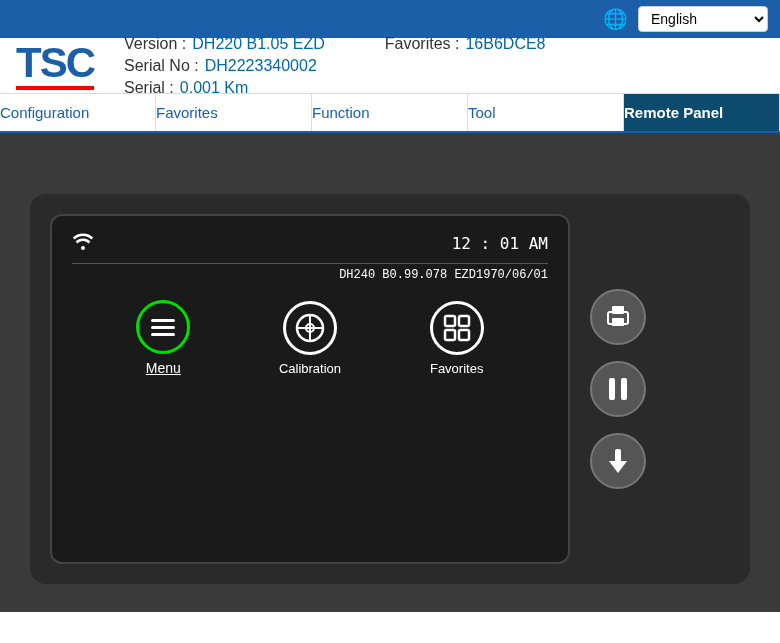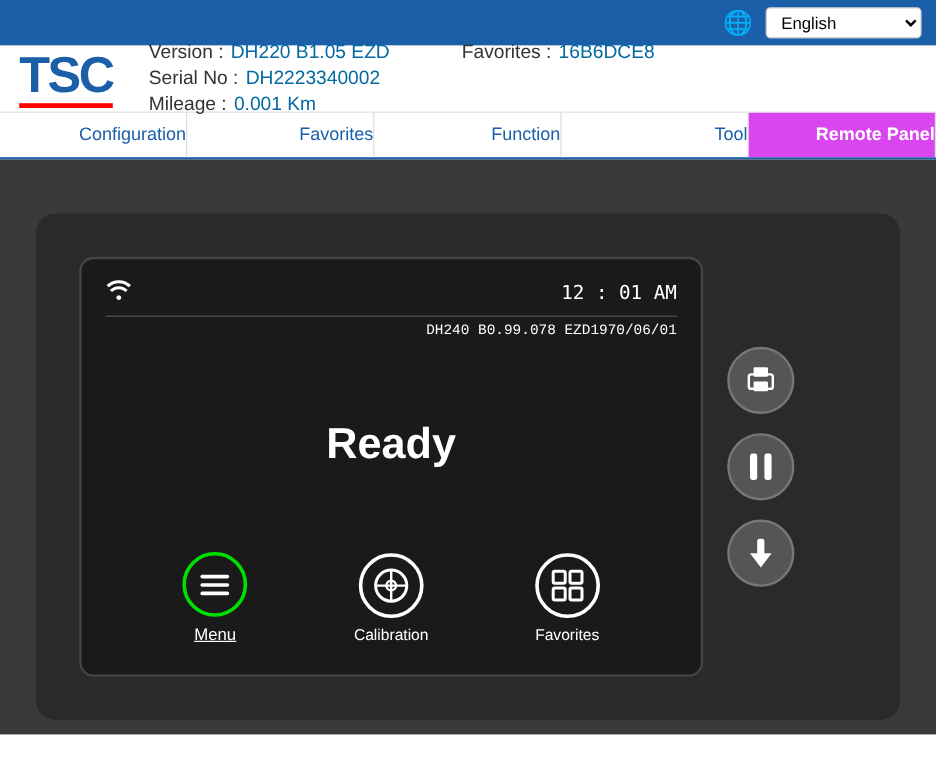--- a/index.html
+++ b/index.html
@@ -61,48 +61,48 @@
     .info-value { color: #0369a1; font-weight: 500; }
 
     
     .nav-bar {
       display: flex;
       background: #fff;
       border-bottom: 2px solid #1a5fa8;
     }
     .nav-item {
       flex: 1;
-      text-align: right;
+      text-align: left;
       padding: 10px 0;
       font-size: 15px;
       color: #1a5fa8;
       cursor: pointer;
       border-right: 1px solid #ddd;
     }
     .nav-item.active {
-      background: #d946ef;
+      background: #0c4a6e;
       color: white;
       font-weight: bold;
     }
 
     
     .main-content {
       background: #3a3a3a;
       padding: 20px;
       display: flex;
       justify-content: center;
       align-items: center;
       height: calc(643px - 38px - 80px - 46px);
     }
 
     
     .device-panel {
       background: #2a2a2a;
       border-radius: 16px;
-      padding: 36px;
+      padding: 20px;
       display: flex;
       align-items: center;
       gap: 20px;
       width: 720px;
       margin-top: 33px;
     }
 
     
     .printer-screen {
       background: #1a1a1a;
@@ -247,21 +247,21 @@
     <div class="info-col">
       <div class="info-row">
         <span class="info-label">Version :</span>
         <span class="info-value">DH220 B1.05 EZD</span>
       </div>
       <div class="info-row">
         <span class="info-label">Serial No :</span>
         <span class="info-value">DH2223340002</span>
       </div>
       <div class="info-row">
-        <span class="info-label">Mileage :</span>
+        <span class="info-label">Serial :</span>
         <span class="info-value">0.001 Km</span>
       </div>
     </div>
     <div class="info-col info-col-right">
       <div class="info-row">
         <span class="info-label">Favorites :</span>
         <span class="info-value">16B6DCE8</span>
       </div>
     </div>
   </div>
@@ -287,21 +287,20 @@
             <path d="M11 4C14.3 4 17.2 5.3 19.4 7.4l1.8-1.8C18.8 3.1 15.1 1.5 11 1.5S3.2 3.1.8 5.6l1.8 1.8C4.8 5.3 7.7 4 11 4z" fill="white"></path>
           </svg>
         </span>
         <span class="time-display">12 : 01 AM</span>
       </div>
       <div class="screen-divider"></div>
       <div class="screen-info-row">
         <span>DH240  B0.99.078  EZD</span>
         <span>1970/06/01</span>
       </div>
-      <div class="ready-text">Ready</div>
       <div class="screen-buttons">
 
         <div class="screen-btn">
           <div class="screen-btn-icon menu-btn-icon" style="border-color:#00e000;">
             <svg width="28" height="22" viewBox="0 0 28 22" fill="white">
               <rect x="2" y="3" width="24" height="3" rx="1.5"></rect>
               <rect x="2" y="10" width="24" height="3" rx="1.5"></rect>
               <rect x="2" y="17" width="24" height="3" rx="1.5"></rect>
             </svg>
           </div>

